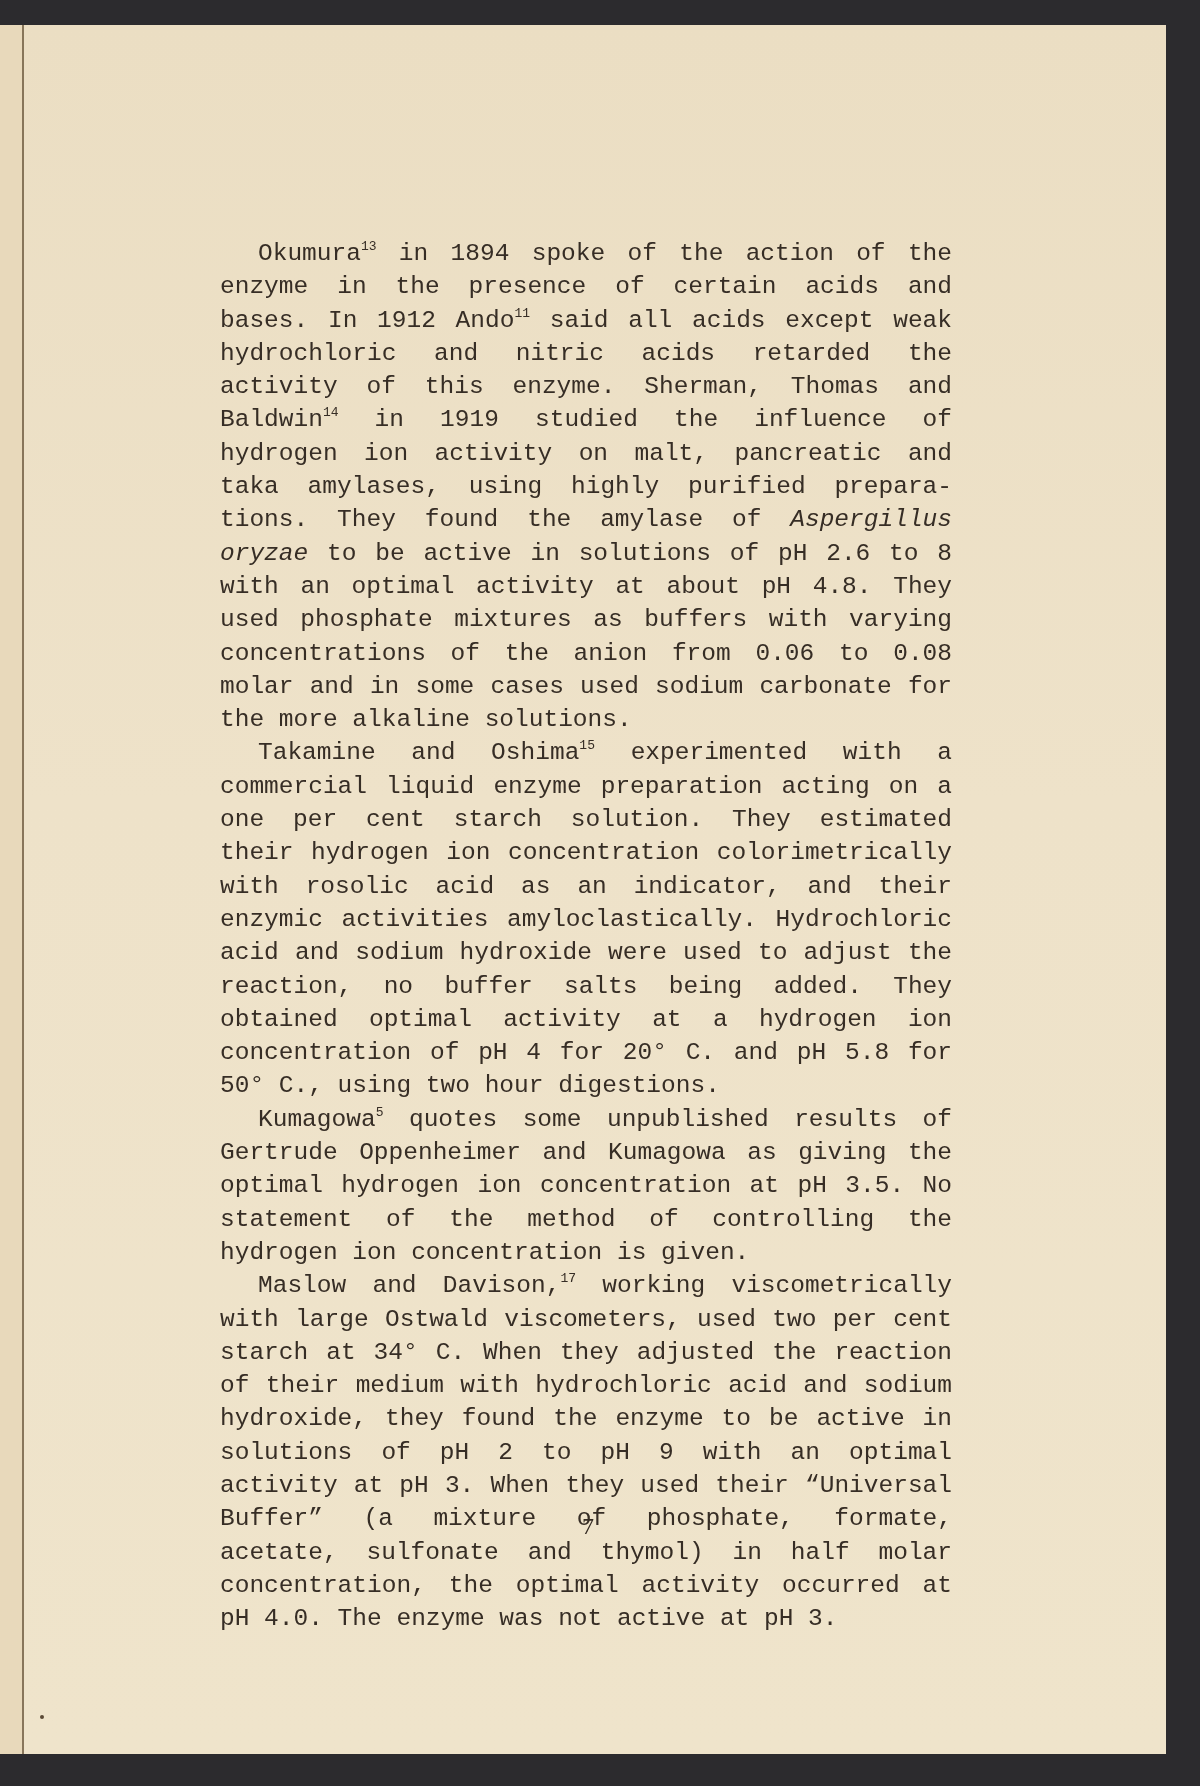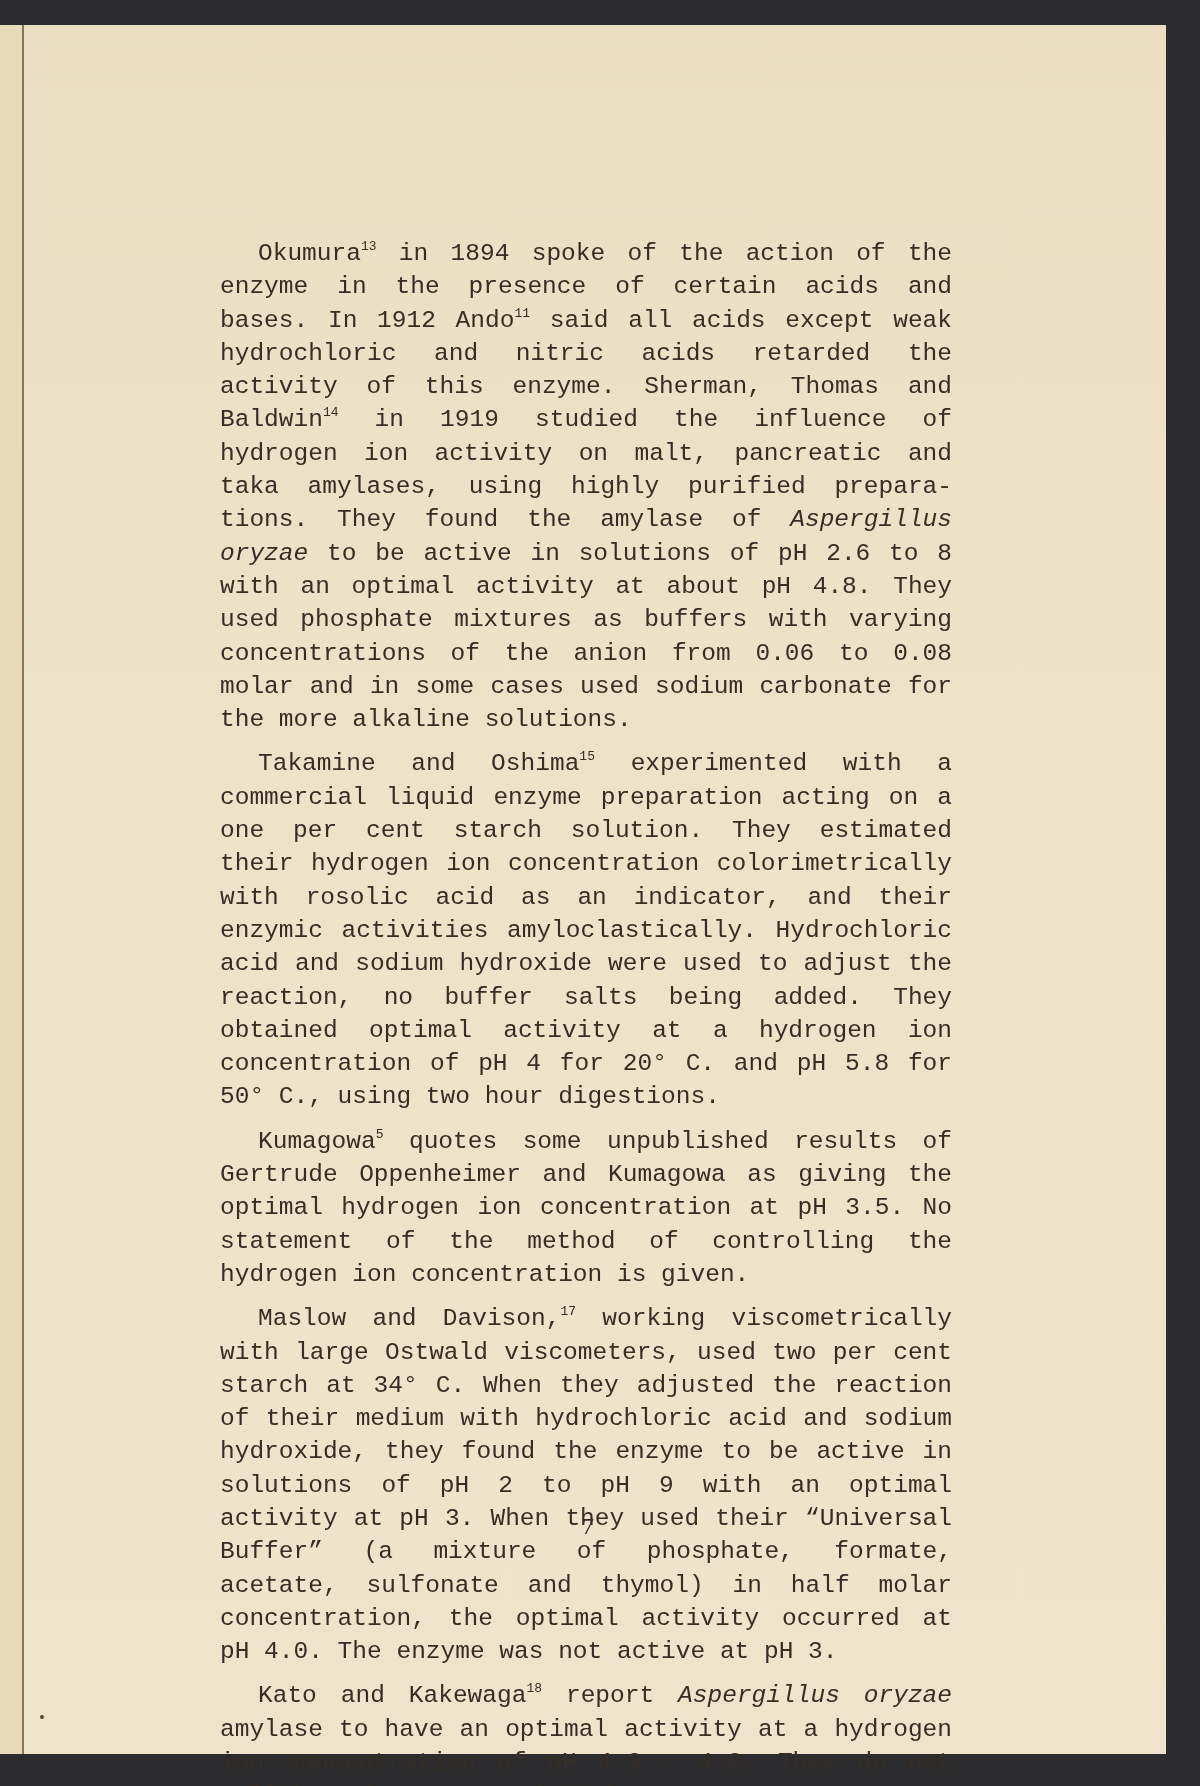--- a/index.html
+++ b/index.html
@@ -35,21 +35,21 @@
       line-height: 33.3px;
       color: #362d25;
       text-align: justify;
       hyphens: manual;
     }
     .text-block p {
       margin: 0 0 0 0;
       text-indent: 38px;
       text-align-last: left;
     }
-    .text-block p + p { margin-top: 11px; }
+    .text-block p + p { margin-top: 0; }
     sup {
       font-size: 13px;
       vertical-align: 0;
       position: relative;
       top: -10px;
       line-height: 0;
     }
     em { font-style: italic; }
     .page-number {
       position: absolute;
@@ -70,19 +70,18 @@
 
 <div class="page">
   <div class="facing-page"></div>
   <div class="binding-line"></div>
 
   <div class="text-block">
     <p><span>Okumura</span><sup>13</sup><span> in 1894 spoke of the action of the enzyme in the presence of certain acids and bases.  In 1912 Ando</span><sup>11</sup><span> said all acids except weak hydrochloric and nitric acids retarded the activity of this enzyme.  Sherman, Thomas and Baldwin</span><sup>14</sup><span> in 1919 studied the influence of hydrogen ion activity on malt, pancreatic and taka amylases, using highly purified prepara­tions.  They found the amylase of </span><em>Aspergillus oryzae</em><span> to be active in solutions of pH 2.6 to 8 with an optimal activity at about pH 4.8.  They used phosphate mixtures as buffers with varying concentrations of the anion from 0.06 to 0.08 molar and in some cases used sodium carbonate for the more alkaline solutions.</span></p>
     <p><span>Takamine and Oshima</span><sup>15</sup><span> experimented with a commercial liquid enzyme preparation acting on a one per cent starch solution.  They estimated their hydrogen ion concentration colorimetrically with rosolic acid as an indicator, and their enzymic activities amyloclastically.  Hydrochloric acid and sodium hydroxide were used to adjust the reaction, no buffer salts being added.  They obtained optimal activity at a hy­drogen ion concentration of pH 4 for 20° C. and pH 5.8 for 50° C., using two hour digestions.</span></p>
     <p><span>Kumagowa</span><sup>5</sup><span> quotes some unpublished results of Gertrude Oppenheimer and Kumagowa as giving the optimal hydro­gen ion concentration at pH 3.5.  No statement of the method of controlling the hydrogen ion concentration is given.</span></p>
     <p><span>Maslow and Davison,</span><sup>17</sup><span> working viscometrically with large Ostwald viscometers, used two per cent starch at 34° C. When they adjusted the reaction of their medium with hydrochloric acid and sodium hydroxide, they found the enzyme to be ac­tive in solutions of pH 2 to pH 9 with an optimal activity at pH 3.  When they used their “Universal Buffer” (a mixture of phosphate, formate, acetate, sulfonate and thymol) in half molar concentration, the optimal activity occurred at pH 4.0. The enzyme was not active at pH 3.</span></p>
-    <p><span>Kato and Kakewaga</span><sup>18</sup><span> report </span><em>Aspergillus oryzae</em><span> amylase to have an optimal activity at a hydrogen ion concentration of pH 4.3 - 4.8.  They do not tell how they measured their</span></p>
   </div>
 
   <div class="page-number">7</div>
 
   <span class="speck" style="left:40px; top:1690px;"></span>
 </div>
 
 </body></html>

